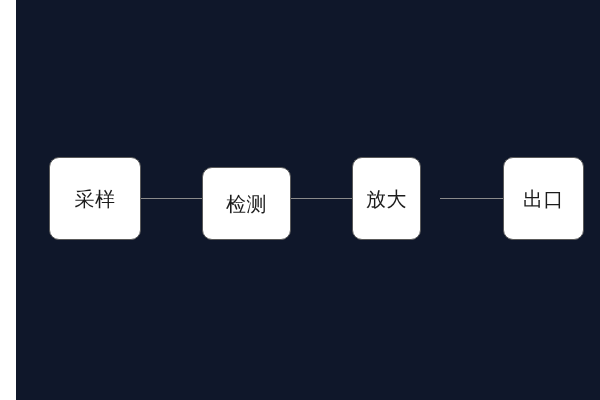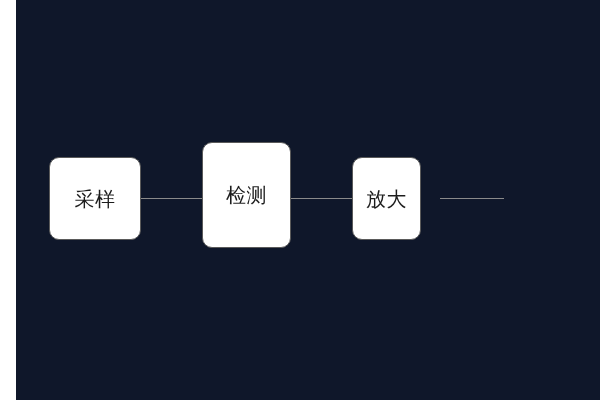--- a/index.html
+++ b/index.html
@@ -41,21 +41,21 @@
     user-select: none;
   }
   .connector {
     position: absolute;
     height: 1.4px;
     background: #8a8a8a;
     z-index: 1;
   }
   
   #node-0 { left: 33px;  top: 157px; width: 92px; height: 83px; }
-  #node-1 { left: 186px; top: 142px; width: 89px; height: 106px; justify-content: center; }
+  #node-1 { left: 186px; top: 167px; width: 89px; height: 73px; justify-content: center; }
   #node-2 { left: 336px; top: 157px; width: 69px; height: 83px; }
   #node-3 { left: 487px; top: 157px; width: 81px; height: 83px; }
   
   #edge-0 { left: 124px; top: 198px; width: 63px; }
   #edge-1 { left: 274px; top: 198px; width: 63px; }
   #edge-2 { left: 424px; top: 198px; width: 64px; }
 </style>
 </head>
 <body>
 
@@ -70,14 +70,17 @@
   </div>
 
   <div class="node" id="node-1">
     <span class="node-label">检测</span>
   </div>
 
   <div class="node" id="node-2">
     <span class="node-label">放大</span>
   </div>
 
+  <div class="node" id="node-3">
+    <span class="node-label">出口</span>
+  </div>
 
 </div>
 
 </body></html>

